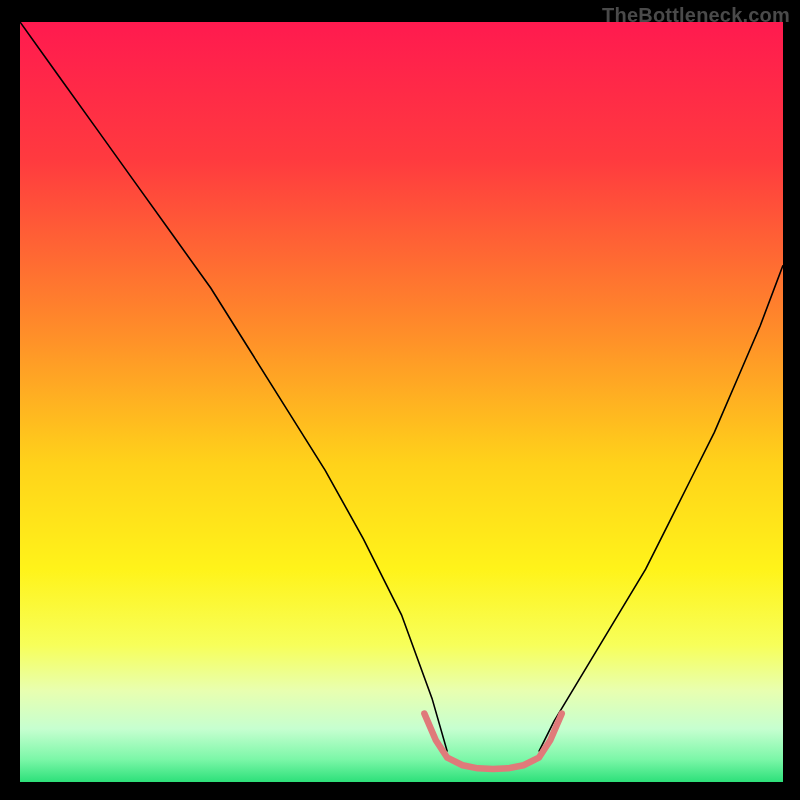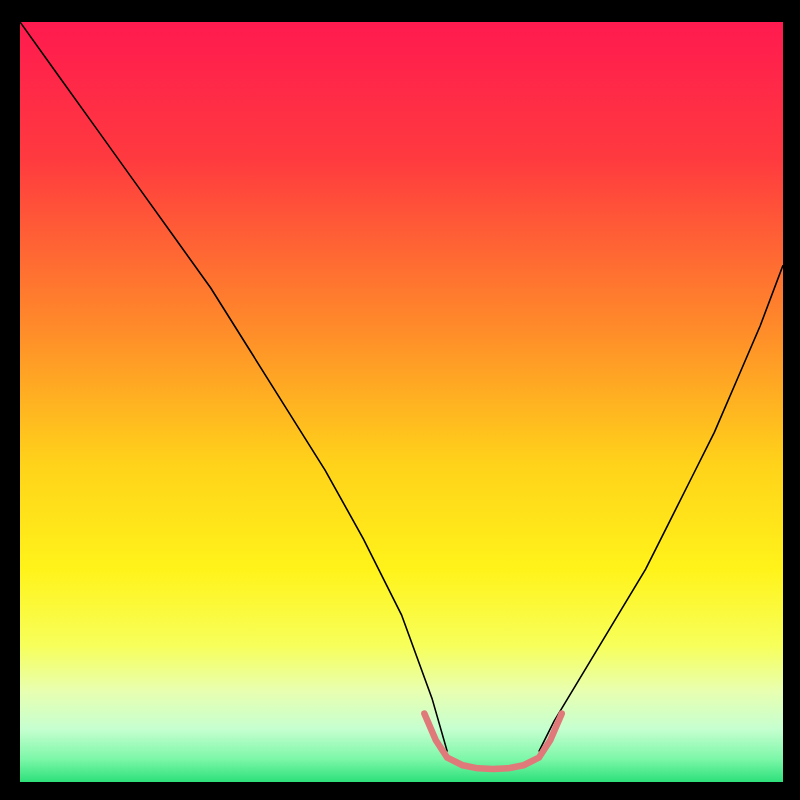--- a/index.html
+++ b/index.html
@@ -33,20 +33,21 @@
     top: 22px;
     width: 763px;
     height: 760px;
   }
   svg { display: block; }
 </style>
 </head>
 <body>
 
 <div class="frame">
+  <div class="watermark">TheBottleneck.com</div>
 
   <div class="plot-wrap">
     <svg id="chart-svg" width="763" height="760" viewBox="0 0 763 760">
       <defs>
         <linearGradient id="bg-grad" x1="0" y1="0" x2="0" y2="1">
             <stop offset="0%" stop-color="#ff1a4f"></stop>
             <stop offset="18%" stop-color="#ff3a3f"></stop>
             <stop offset="40%" stop-color="#ff8a2a"></stop>
             <stop offset="58%" stop-color="#ffd21a"></stop>
             <stop offset="72%" stop-color="#fff31a"></stop>

